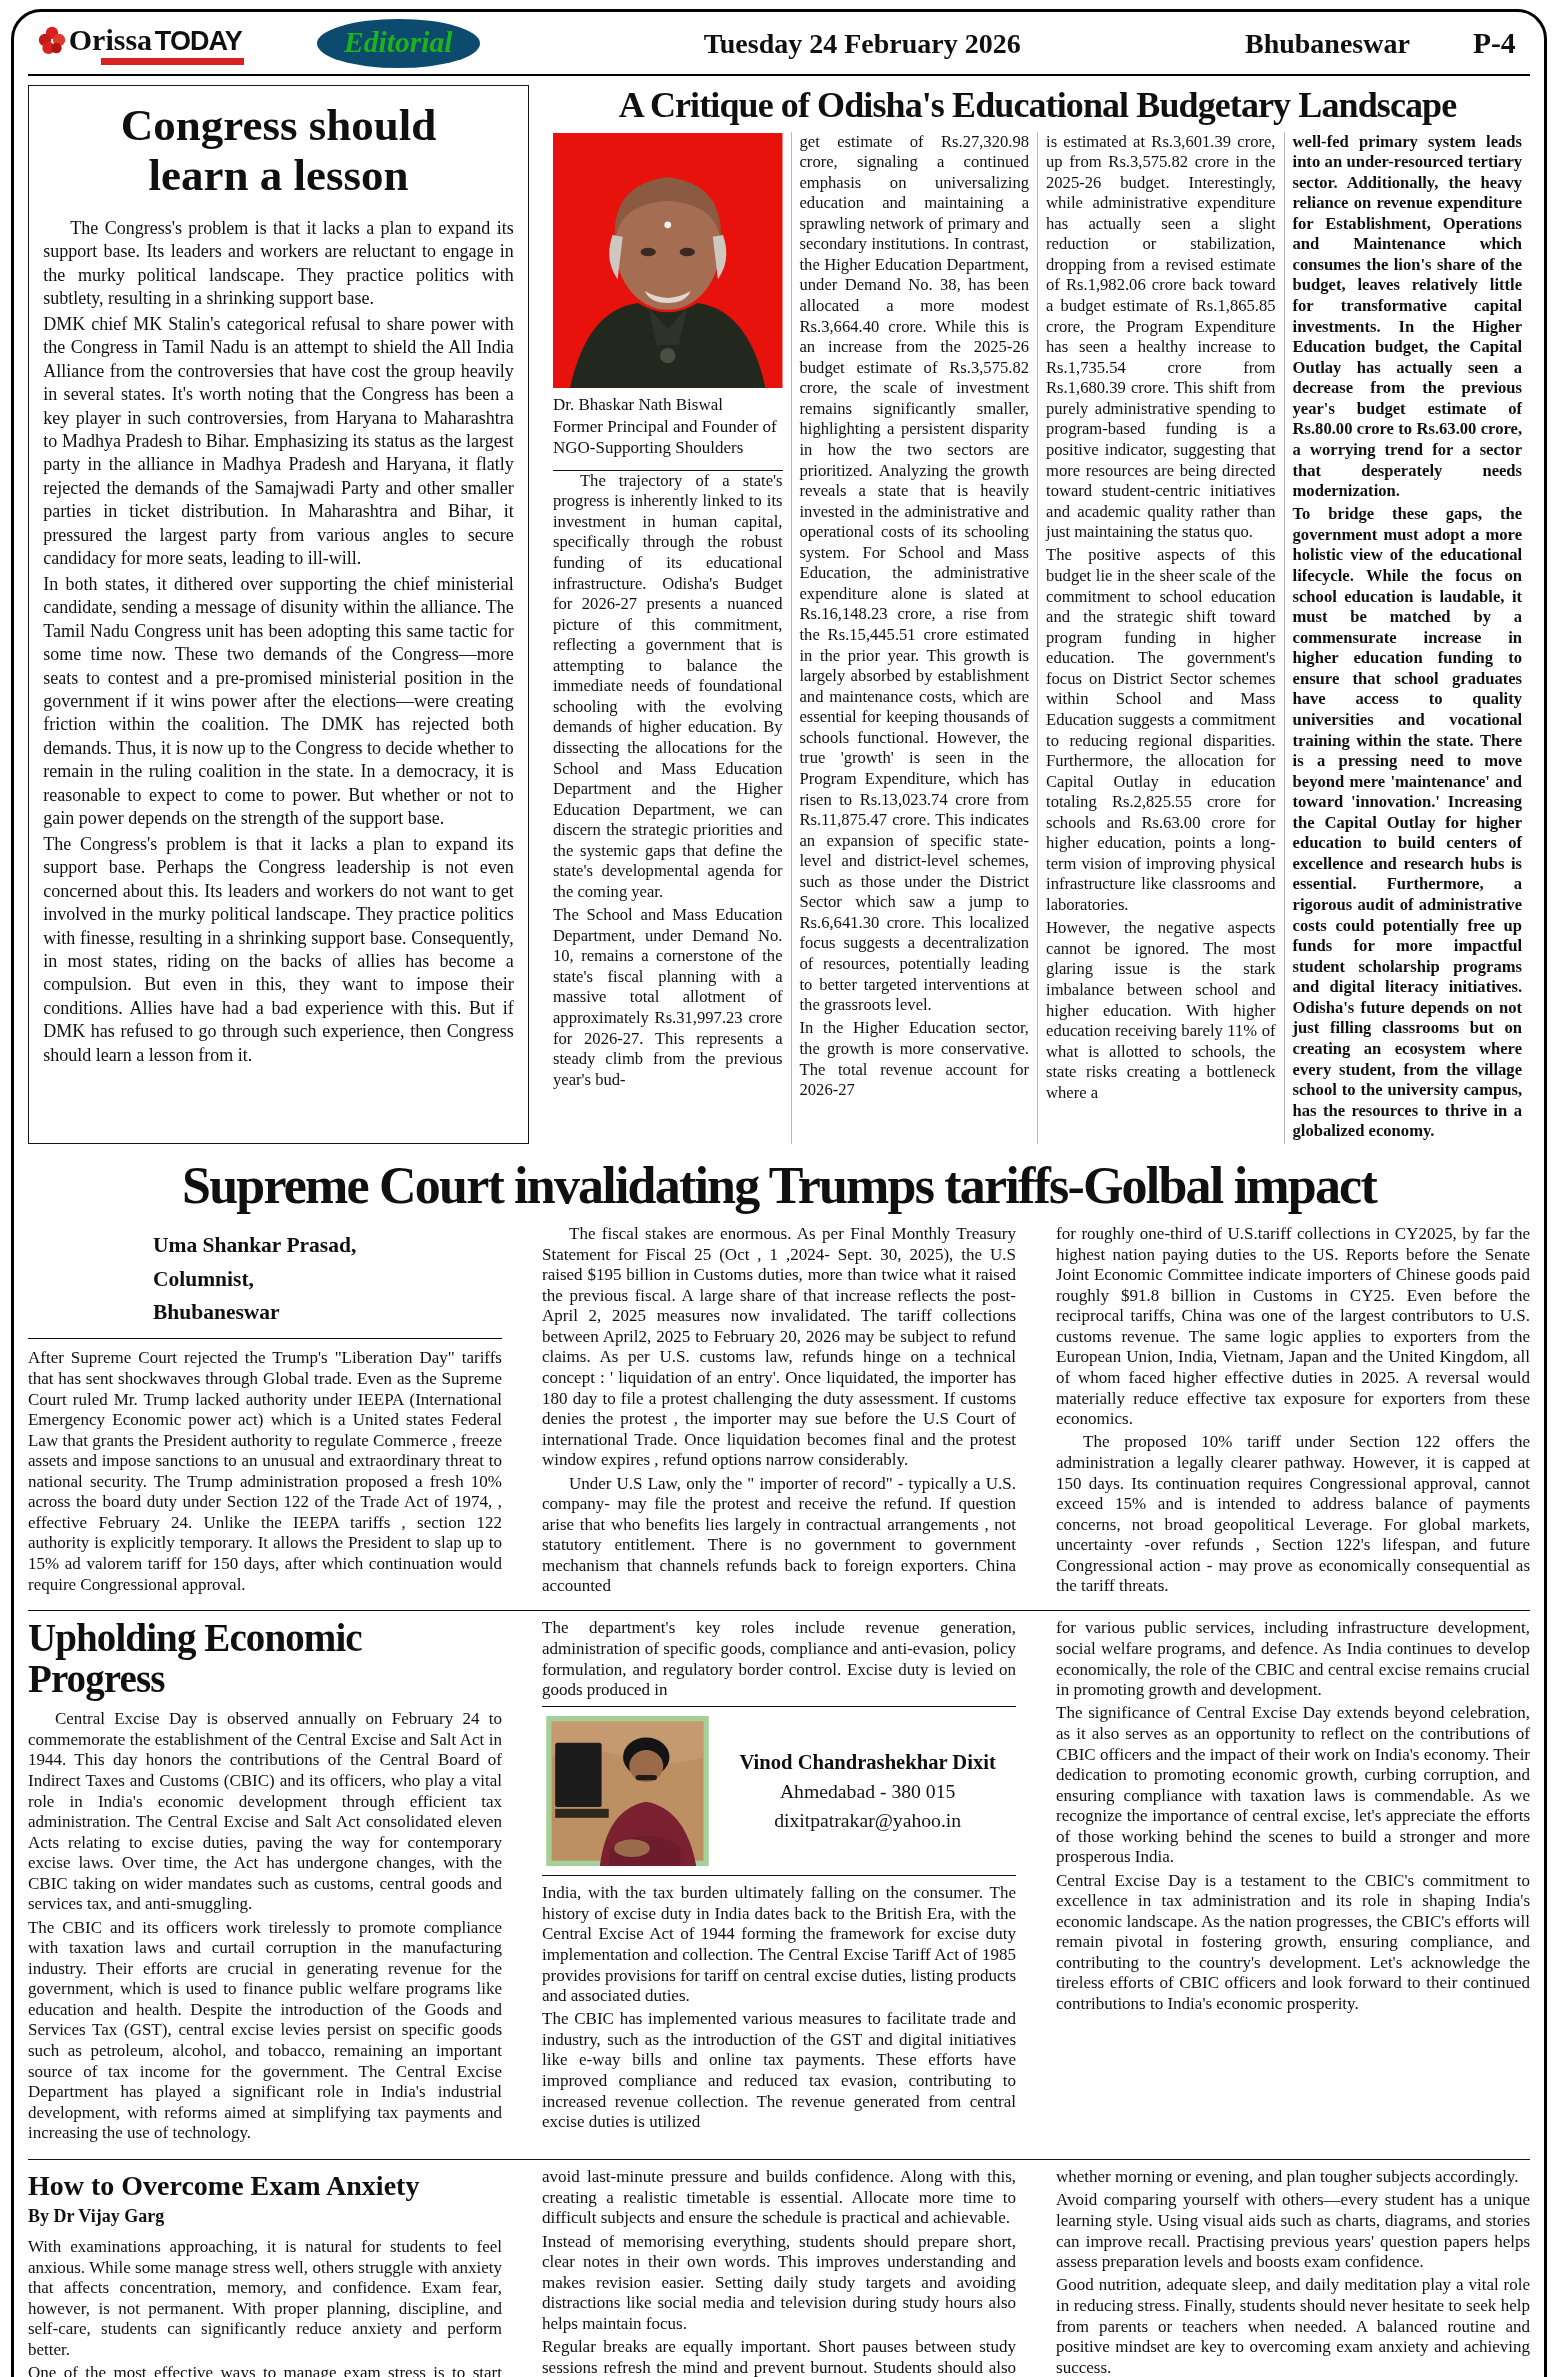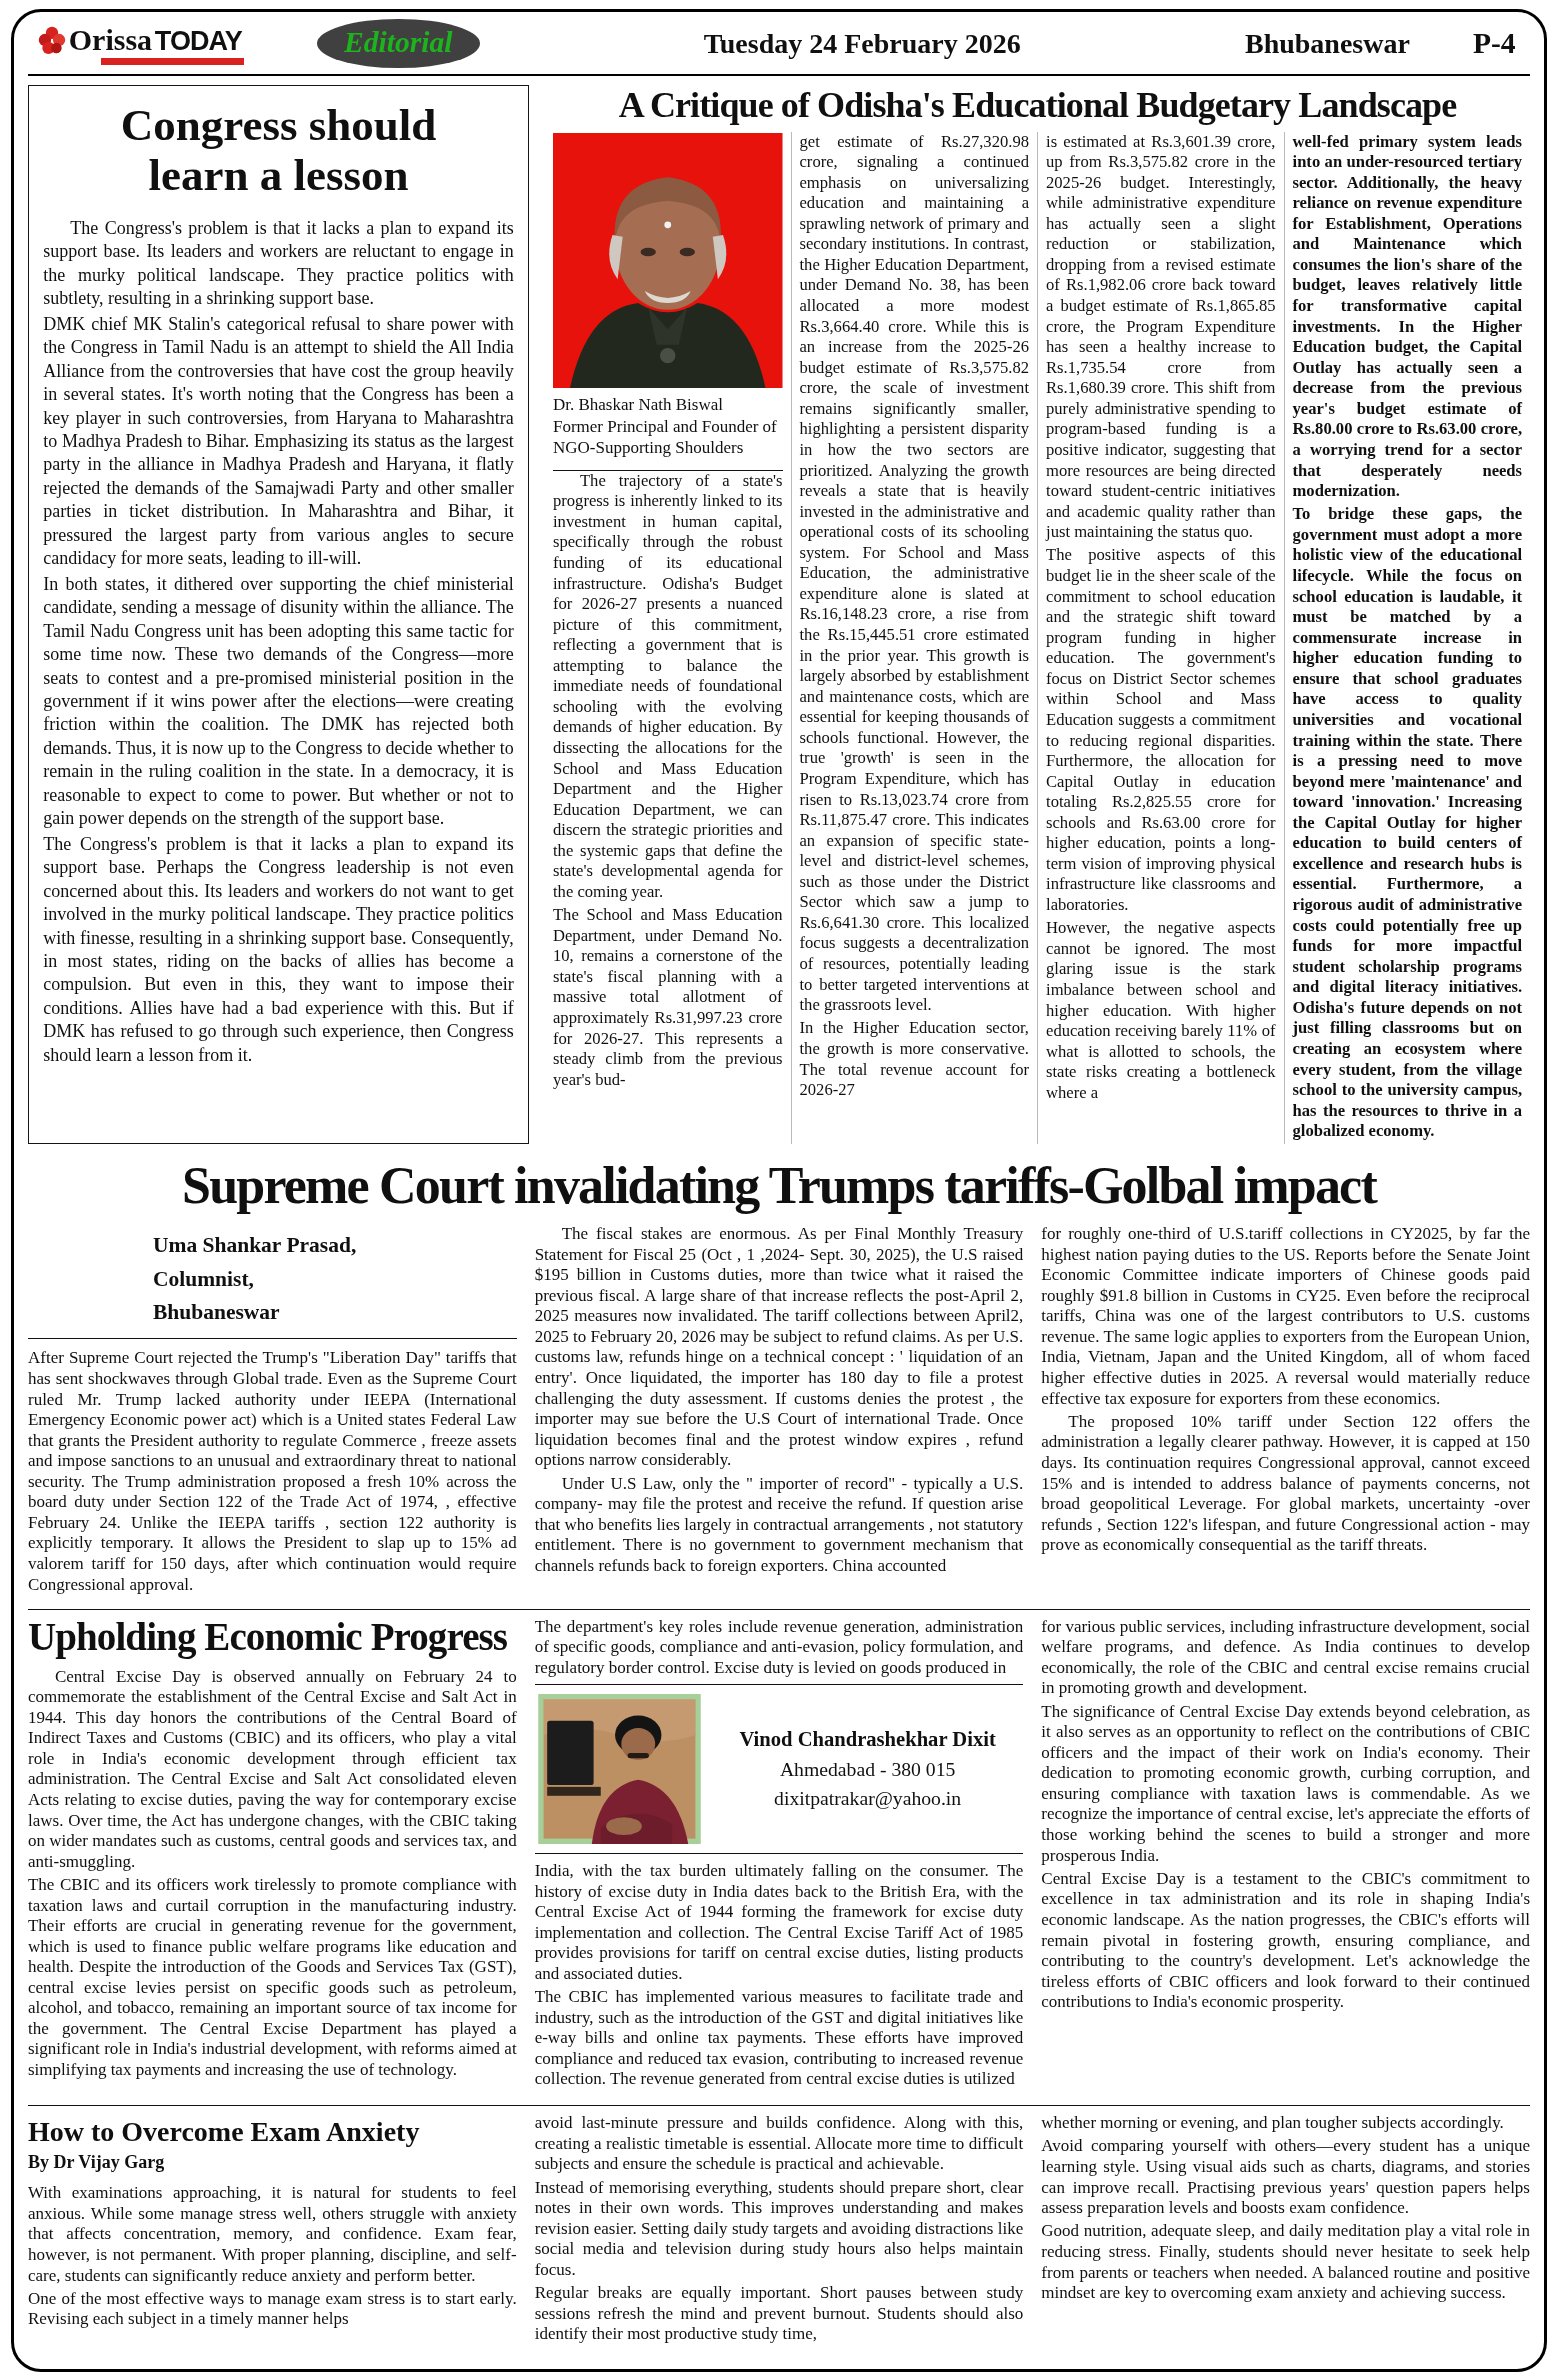--- a/index.html
+++ b/index.html
@@ -6,21 +6,21 @@
   body{width:1558px;font-family:"Liberation Serif",serif;color:#101010;}
   .frame{margin:9px 10.7px 12.5px;border:3.6px solid #000;border-radius:30px;padding:0 14.3px 21.5px;background:#fff;}
   
   .masthead{display:flex;align-items:center;padding:7.2px 9px 5.4px;border-bottom:2.7px solid #000;}
   .brand{width:224px;display:flex;flex-direction:column;}
   .brand-row{display:flex;align-items:baseline;}
   .flower{width:30px;height:32px;margin-right:1.8px;align-self:center;}
   .brand-it{font-weight:bold;font-size:30px;}
   .brand-bd{font-family:Liberation Sans, sans-serif;font-weight:bold;font-size:27px;letter-spacing:-0.9px;margin-left:2.7px;}
   .brand-bar{height:7.2px;background:#d8221f;width:143px;margin-left:64px;margin-top:0.9px;}
-  .badge{background:#404040;color:#1db31d;font-style:italic;font-weight:bold;font-size:29.6px;border-radius:50%;padding:7.2px 27px 9px;margin-left:56px;}
+  .badge{background:#0c4a6e;color:#1db31d;font-style:italic;font-weight:bold;font-size:29.6px;border-radius:50%;padding:7.2px 27px 9px;margin-left:56px;}
   .mdate{font-weight:bold;font-size:28px;margin-left:auto;margin-right:auto;}
   .mcity{font-weight:bold;font-size:28px;margin-right:63px;}
   .mpage{font-weight:bold;font-size:29.6px;margin-right:5.4px;}
   
   .t{text-align:justify;margin:0 0 2.7px;}
   .ind{text-indent:27px;}
   
   .row1{display:flex;gap:16px;margin-top:9px;}
   .congress{flex:0 0 501px;border:1.8px solid #161616;padding:10.7px 14.3px 9px;box-sizing:border-box;}
   .congress-title{font-weight:bold;font-size:45px;line-height:1.12;text-align:center;margin:3.6px 0 16px;}
@@ -29,21 +29,21 @@
   .edu-title{font-weight:bold;font-size:36px;letter-spacing:-0.9px;text-align:center;line-height:1.05;margin:1.8px 0 7.2px;}
   .edu-cols{display:flex;}
   .edu-col{flex:1;min-width:0;padding:0 8px;border-right:0.9px solid #b9b9b9;font-size:16.6px;line-height:1.24;}
   .edu-col:last-child{border-right:none;font-weight:bold;}
   .portrait{margin:1.8px 0 5.4px;}
   .portrait svg{display:block;width:100%;height:auto;}
   .pcap{font-size:17px;line-height:1.28;border-bottom:1.8px solid #111;padding-bottom:10.7px;margin-bottom:0;}
   .pcap p{margin:0;}
   
   .sup-title{font-weight:bold;font-size:52px;letter-spacing:-1.8px;text-align:center;line-height:1.05;margin:14.3px 0 10.7px;}
-  .cols3{display:flex;gap:18px;}
+  .cols3{display:flex;gap:40px;}
   .c3{flex:1;min-width:0;font-size:17px;line-height:1.21;}
   .sup-by{font-weight:bold;font-size:21.5px;line-height:1.55;margin:5.4px 0 9px 125px;}
   .rule{border:none;border-top:1.8px solid #111;margin:9px 0;}
   
   .uph-row{border-top:1.8px solid #111;margin-top:10.7px;padding-top:7.2px;}
   .uph-title{font-weight:bold;font-size:39px;letter-spacing:-0.9px;line-height:1.05;margin:0 0 9px;}
   .dixit-fig{border-top:1.8px solid #111;border-bottom:1.8px solid #111;padding:9px 3.6px;margin:5.4px 0 7.2px;display:flex;align-items:center;gap:14.3px;}
   .dixit-photo{flex:0 0 163px;}
   .dixit-photo svg{display:block;}
   .dixit-meta{font-size:19.7px;line-height:1.45;text-align:center;flex:1;}

